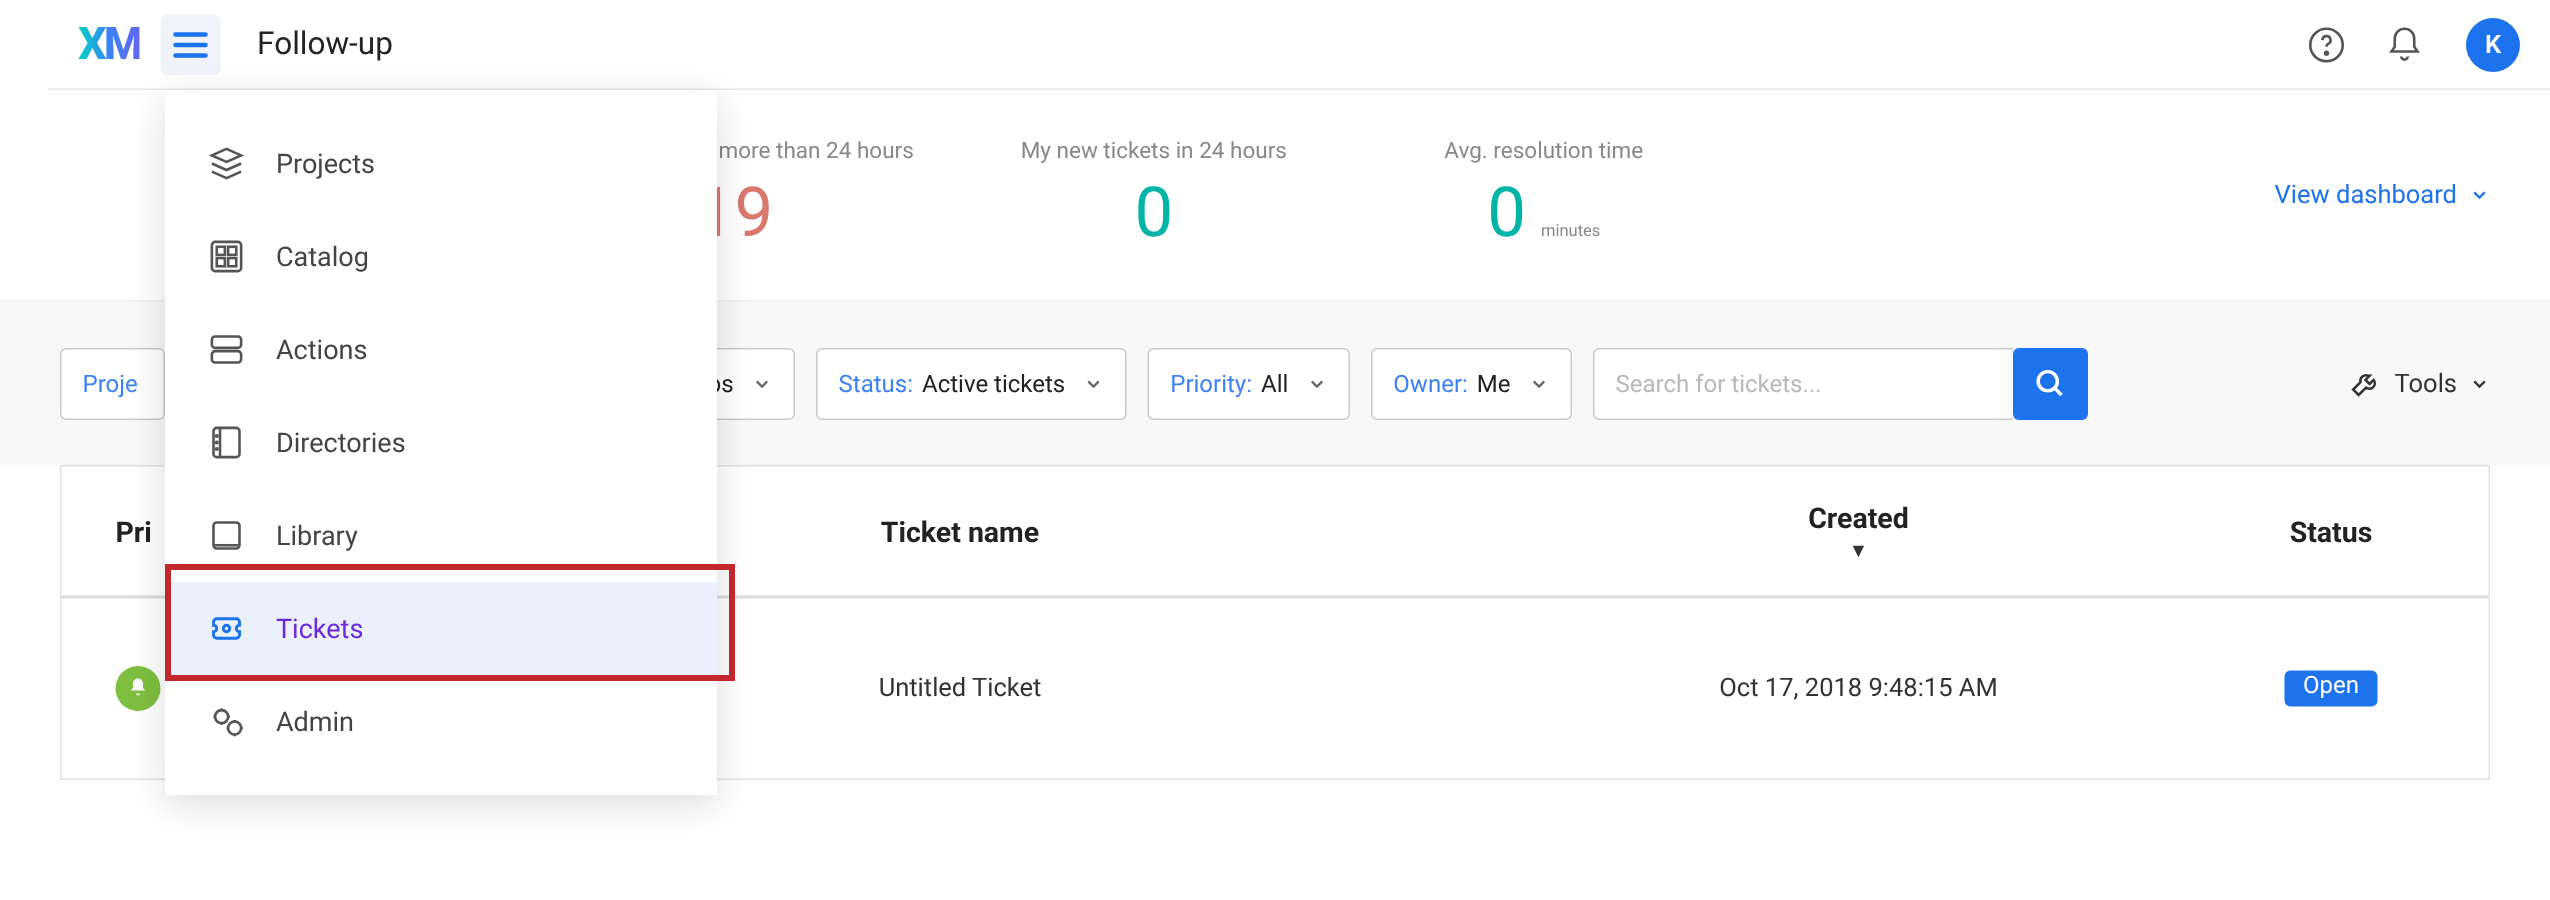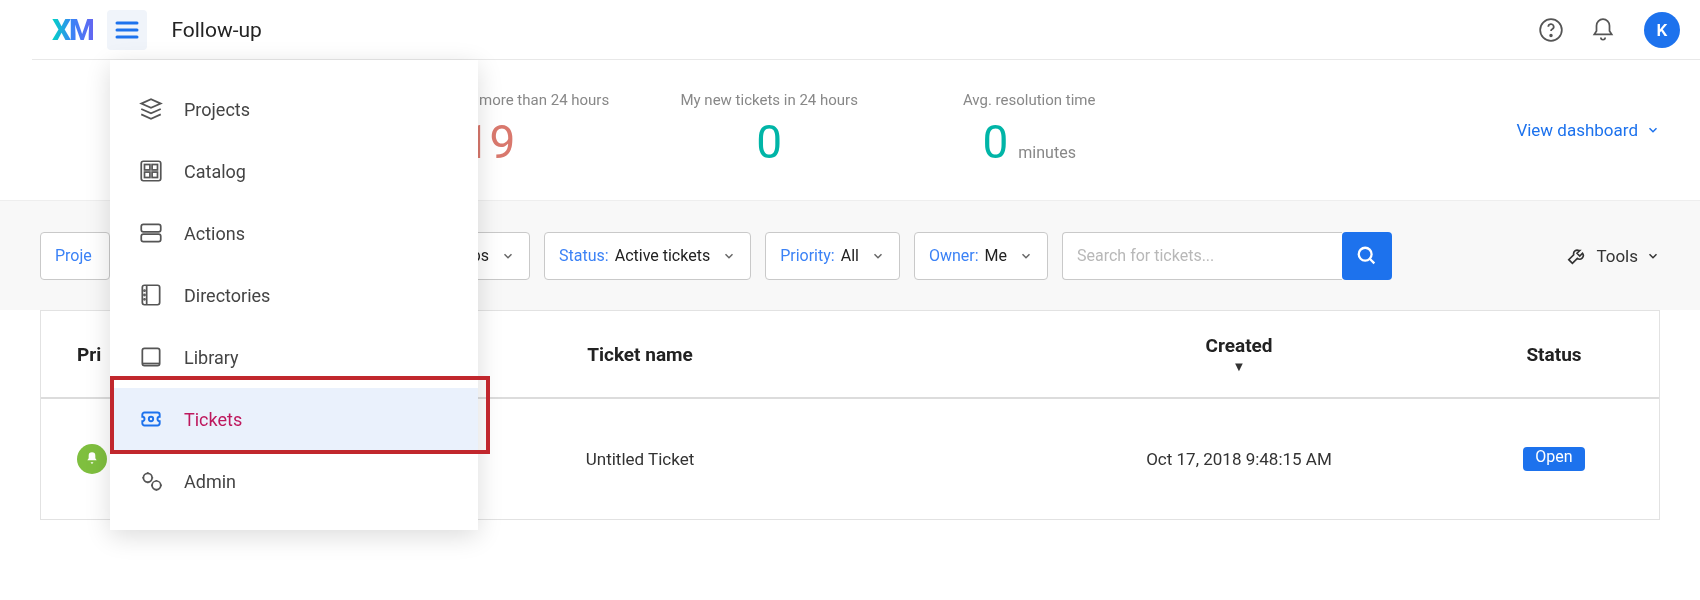--- a/index.html
+++ b/index.html
@@ -14,21 +14,21 @@
 .top-icon { width: 38px; height: 38px; display: flex; align-items: center; justify-content: center; cursor: pointer; color: #555; }
 .avatar { width: 36px; height: 36px; border-radius: 50%; background: #1d72ed; color: #fff; display: flex; align-items: center; justify-content: center; font-weight: 600; font-size: 17px; margin-left: 8px; cursor: pointer; }
 
 .stats-bar { height: 140px; display: flex; align-items: center; padding: 0 40px 0 170px; gap: 60px; background:#fff; }
 .stat { display: flex; flex-direction: column; align-items: center; gap: 6px; min-width: 200px; }
 .stat-label { font-size: 15px; color: #888; }
 .stat-value { font-size: 46px; font-weight: 400; }
 .stat-red { color: #d9786d; }
 .stat-teal { color: #00b5a7; }
 .stat-row { display: flex; align-items: baseline; gap: 10px; }
-.stat-unit { font-size: 16px; color: #888; }
+.stat-unit { font-size: 11px; color: #888; }
 .view-dash { margin-left: auto; color: #1d72ed; font-size: 17px; cursor: pointer; display: flex; align-items: center; gap: 8px; text-align: right; }
 
 .filter-bar { height: 110px; background: #f8f8f8; border-top: 1px solid #eee; border-bottom: 0; display: flex; align-items: center; padding: 0 40px; gap: 14px; }
 .filter { height: 48px; border: 1px solid #c9c9c9; border-radius: 4px; background: #fff; display: flex; align-items: center; padding: 0 14px; font-size: 16px; gap: 6px; cursor: pointer; }
 .filter-label { color: #3b82f6; }
 .filter-value { color: #222; }
 .chev { margin-left: 6px; color: #666; }
 .search-wrap { display: flex; align-items: center; }
 .search-input { height: 48px; width: 280px; border: 1px solid #c9c9c9; border-right: none; border-radius: 4px 0 0 4px; padding: 0 14px; font-size: 16px; color: #555; }
 .search-input::placeholder { color: #b8b8b8; }
@@ -46,21 +46,21 @@
 .priority-dot { width: 30px; height: 30px; border-radius: 50%; background: #7fbf3f; display:flex; align-items:center; justify-content:center; margin-left: 36px; }
 .priority-dot svg { transform: rotate(0deg); }
 .ticket-name { flex:1; text-align:center; }
 .ticket-created { width: 420px; text-align:center; }
 .status-btn { margin: 0 auto; height: 24px; padding: 0 12px; background:#1d72ed; color:#fff; border-radius:4px; display:flex; align-items:center; gap:6px; font-size:16px; cursor:pointer;flex-direction:column; }
 .col-status-cell { width:210px; display:flex; justify-content:center; }
 
 
 .menu { position: absolute; top: 60px; left: 110px; width: 368px; background:#fff; box-shadow: 0 6px 24px rgba(0,0,0,.14); padding: 18px 0; z-index: 200; }
 .menu-item { height: 62px; display:flex; align-items:center; gap: 20px; padding: 0 28px; font-size: 18px; color:#444; cursor:pointer; }
-.menu-item.active { background:#eaf1fc; color:#be185d; }
+.menu-item.active { background:#eaf1fc; color:#6d28d9; }
 .menu-item svg { color: #555; flex-shrink: 0; }
 .menu-item.active svg { color:#1d72ed; }
 .highlight-box { position:absolute; border: 4px solid #c1272d; pointer-events:none; z-index: 300; }
 
 svg { display:block; }
 </style>
 </head>
 <body>
 
 <div class="topbar">

